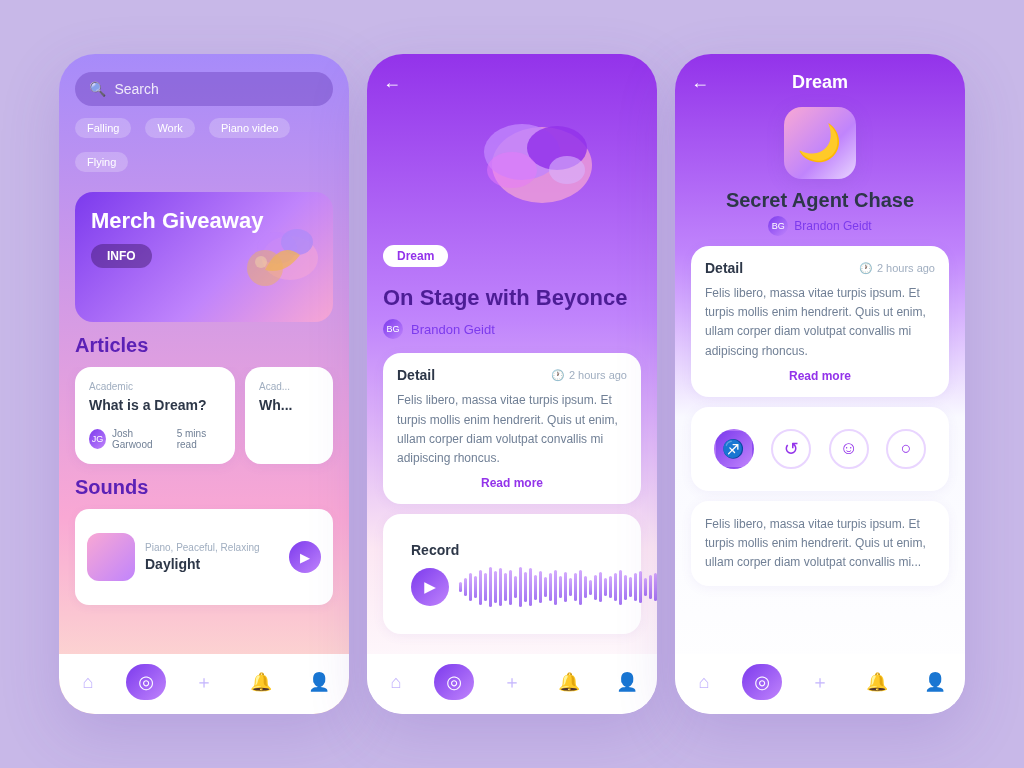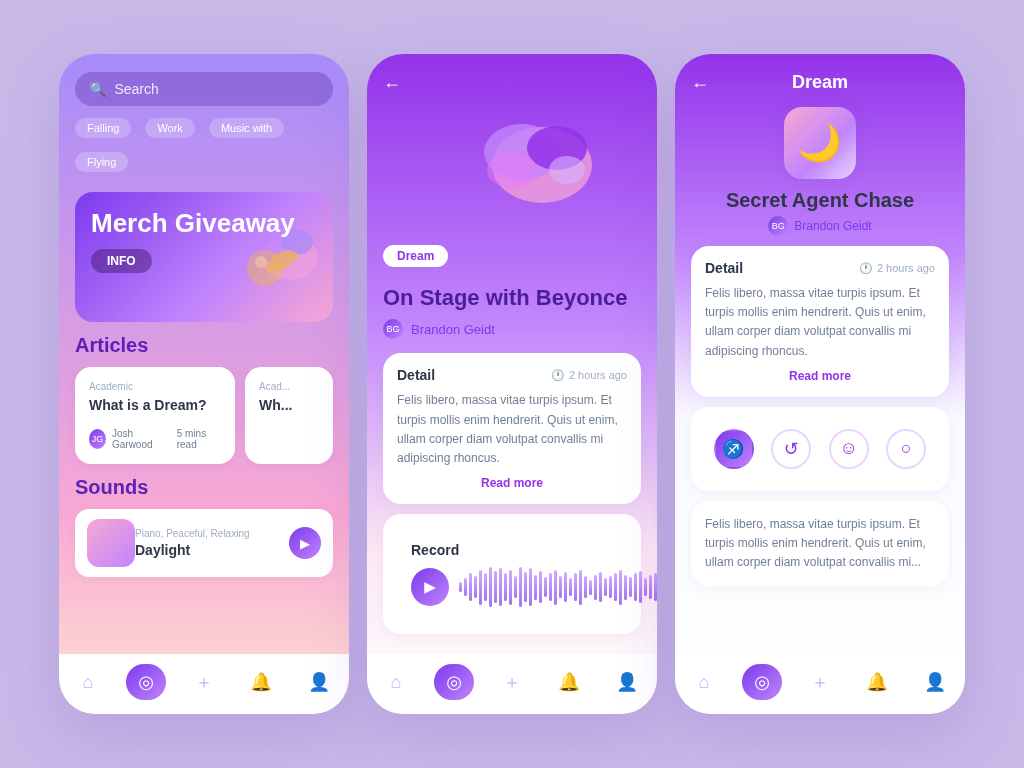--- a/index.html
+++ b/index.html
@@ -75,21 +75,21 @@
       position: relative;
       overflow: hidden;
       display: flex;
       align-items: flex-start;
       padding: 16px;
     }
     .banner-text {
       z-index: 2;
     }
     .banner-title {
-      font-size: 26px;
+      font-size: 22px;
       font-weight: 800;
       color: #fff;
       line-height: 1.2;
       margin-bottom: 10px;
     }
     .info-btn {
       background: rgba(60,20,100,0.45);
       color: #fff;
       border-radius: 20px;
       padding: 5px 16px;
@@ -162,23 +162,24 @@
       overflow: hidden;
     }
 
     
     .sounds-section {
       padding: 0 16px;
     }
     .sound-card {
       background: #fff;
       border-radius: 14px;
-      padding: 10px 12px;
-      display: flex;
-      align-items: center;
+      padding: 24px 12px;
+      display: flex;
+      align-items: center;
+      gap: 10px;
       box-shadow: 0 2px 10px rgba(120,80,200,0.07);
     }
     .sound-thumb {
       width: 48px;
       height: 48px;
       border-radius: 12px;
       background: linear-gradient(135deg, #f9a8d4, #c084fc);
       flex-shrink: 0;
     }
     .sound-info { flex: 1; }
@@ -464,21 +465,21 @@
 
 <div class="phone phone1">
   <div class="phone1-top">
     <div class="search-bar">
       <span class="search-icon-svg">🔍</span>
       <span>Search</span>
     </div>
     <div class="tags-row">
       <span class="tag">Falling</span>
       <span class="tag">Work</span>
-      <span class="tag">Music with</span>
+      <span class="tag">Piano video</span>
       <span class="tag">Flying</span>
     </div>
   </div>
 
   <div class="banner" style="margin:0 16px 12px;">
     <div class="banner-text">
       <div class="banner-title">Merch Giveaway</div>
       <div class="info-btn">INFO</div>
     </div>
     <div class="banner-art">

